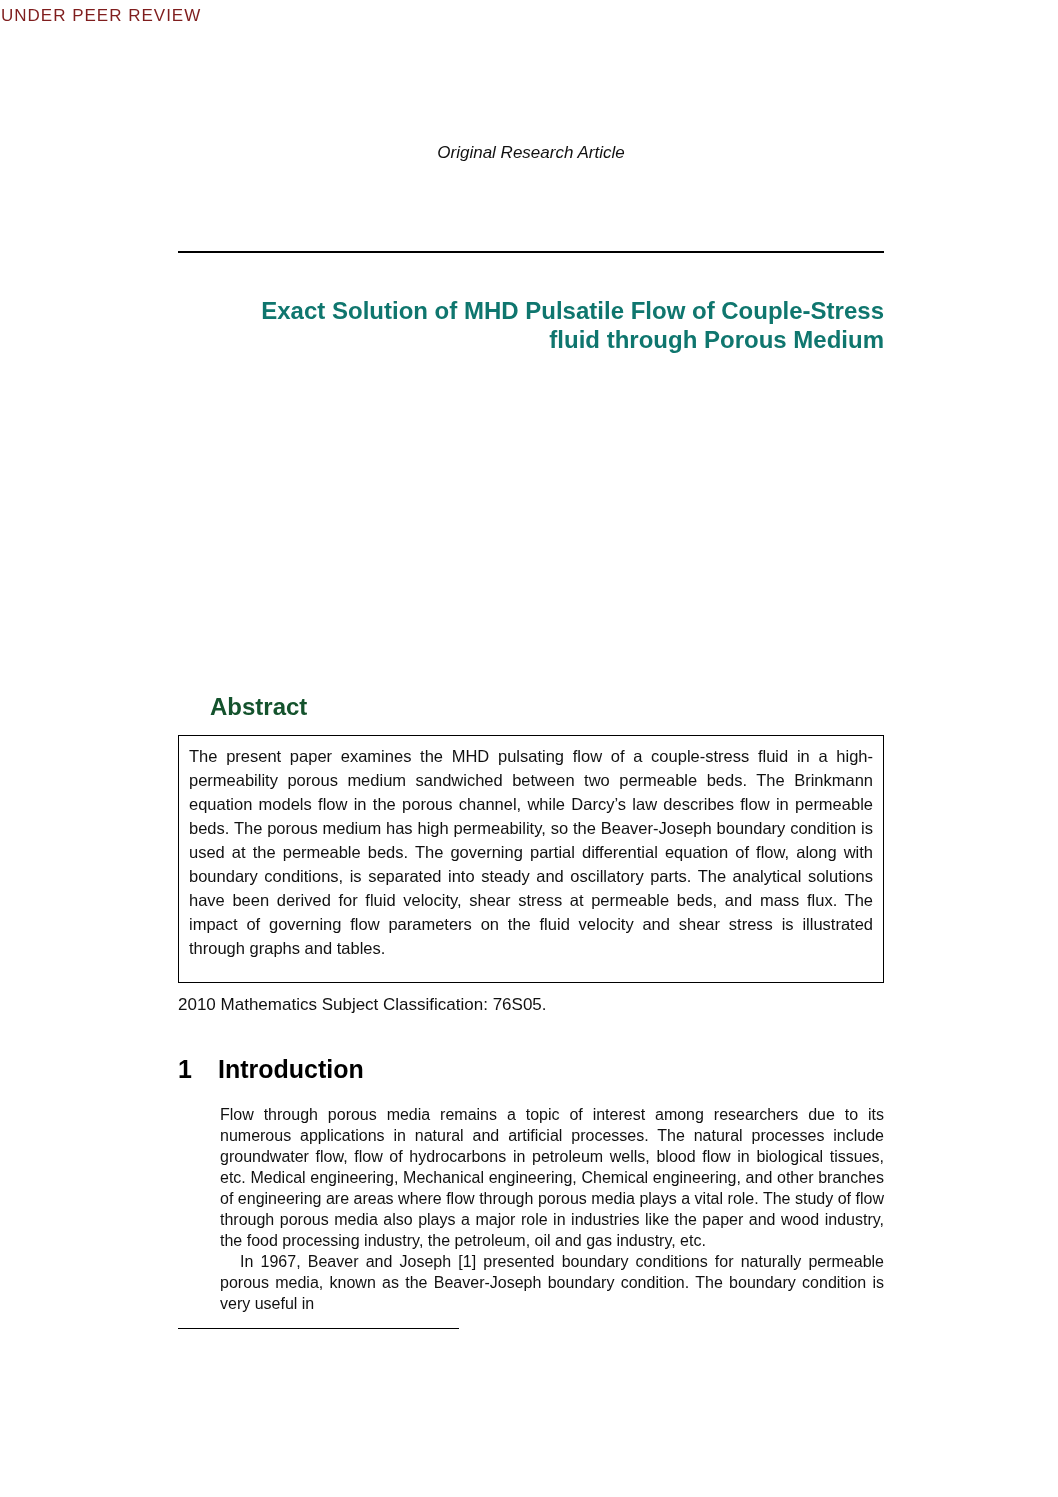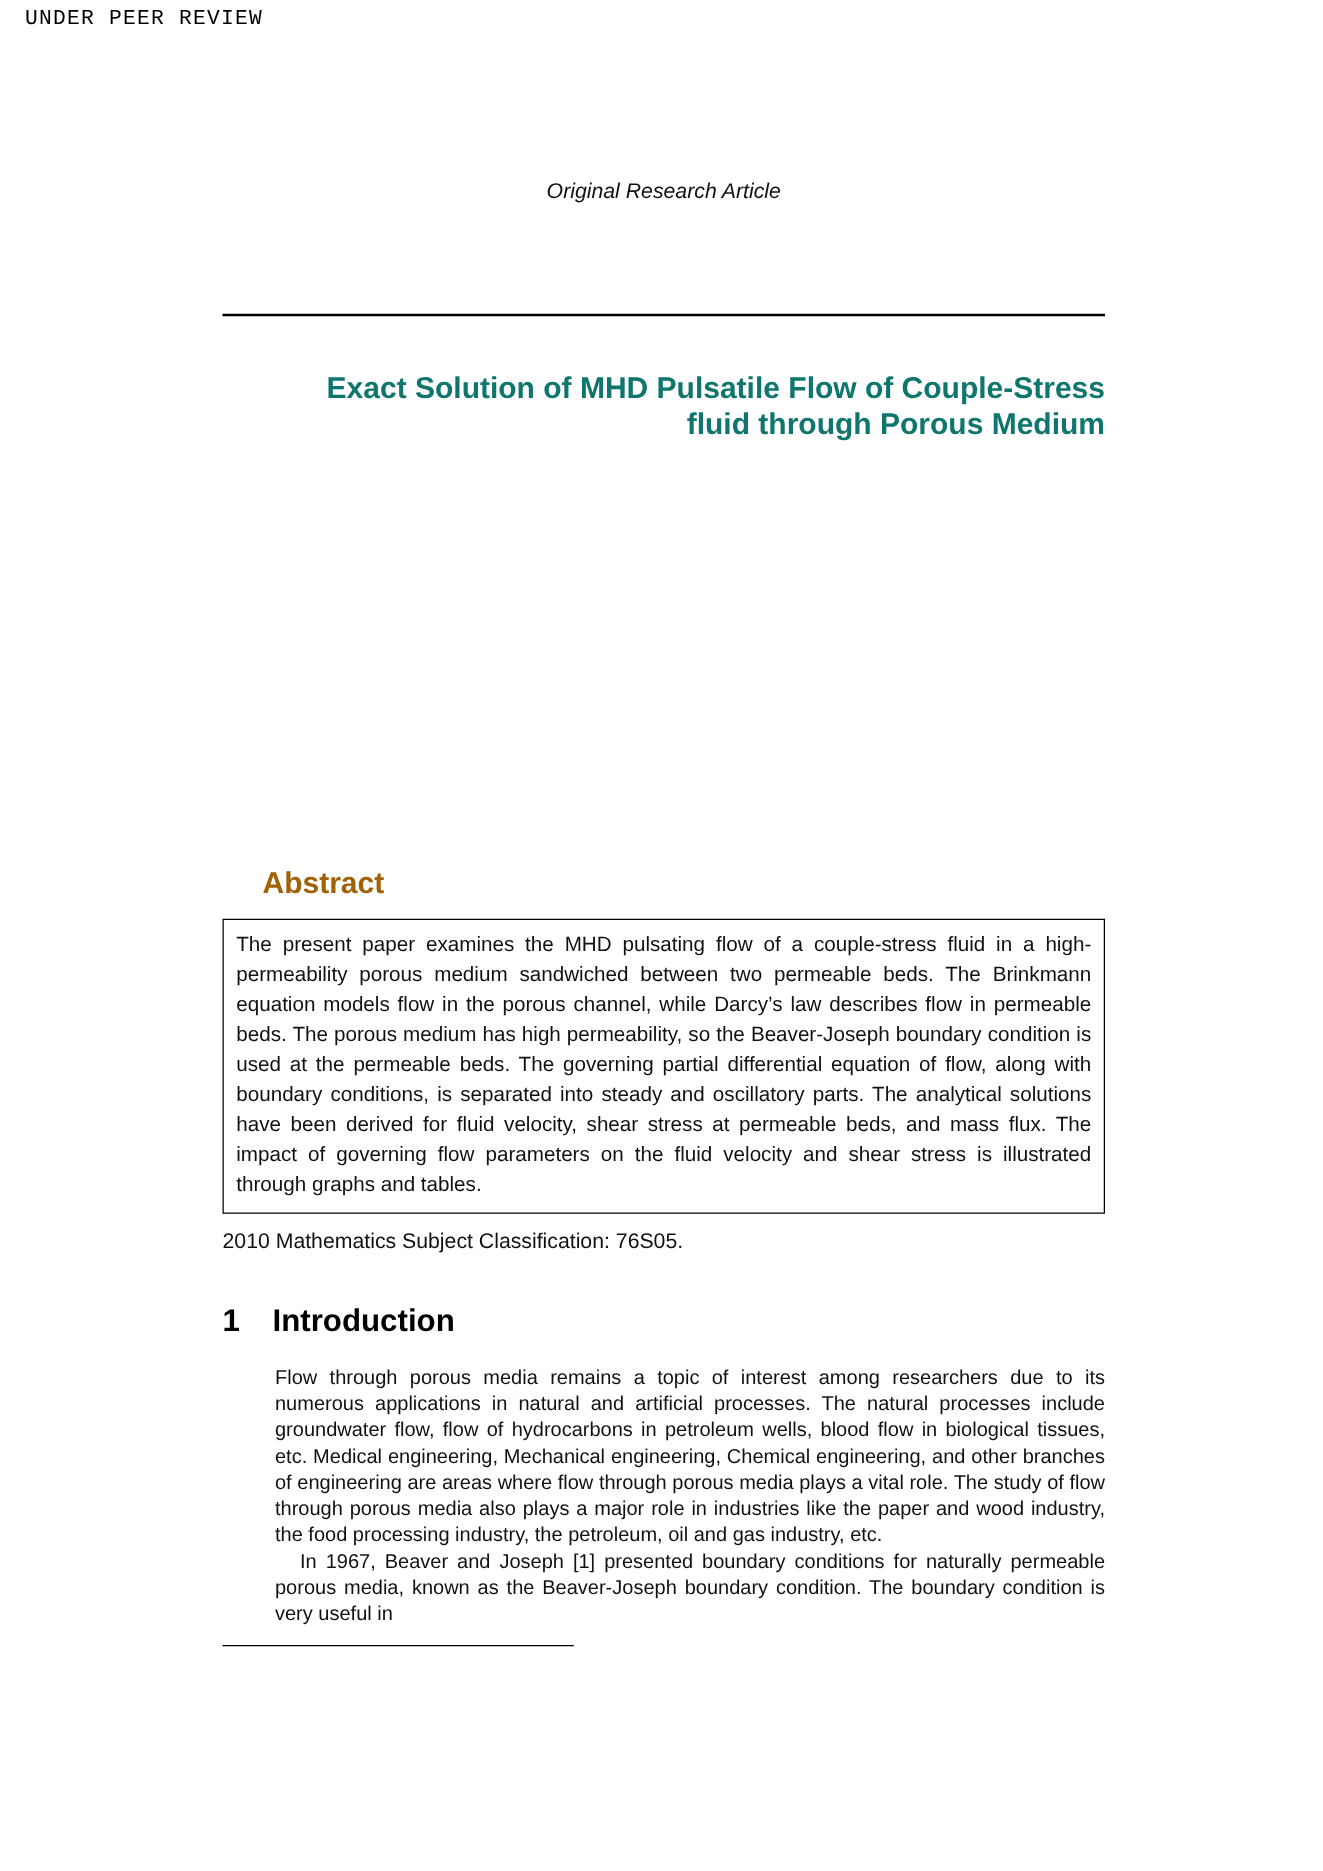--- a/index.html
+++ b/index.html
@@ -12,25 +12,25 @@
     width: 1058px;
     height: 1497px;
     background: #ffffff;
     font-family: "Liberation Sans", sans-serif;
     color: #111111;
     overflow: hidden;
   }
   .watermark {
     position: absolute;
     top: 6px;
-    left: 20px;
-    font-family: Liberation Mono, monospace;
+    left: 1px;
+    font-family: Liberation Sans, sans-serif;
     font-size: 17px;
     letter-spacing: 1px;
-    color: #000000;
+    color: #7f1d1d;
   }
   .content {
     position: absolute;
     left: 178px;
     top: 0;
     width: 706px;
   }
   .article-type {
     margin-top: 143px;
     text-align: center;
@@ -49,26 +49,26 @@
     font-size: 24px;
     font-weight: bold;
     line-height: 1.2;
     color: #0f766e;
   }
   .abstract-heading {
     margin-top: 338px;
     padding-left: 32px;
     font-size: 24px;
     font-weight: bold;
-    color: #a16207;
+    color: #14532d;
   }
   .abstract-box {
     margin-top: 14px;
     border: 1px solid #000000;
-    padding: 8px 10px 10px 10px;
+    padding: 8px 10px 22px 10px;
     font-size: 16.5px;
     line-height: 24px;
     text-align: justify;
   }
   .keywords {
     margin-top: 10px;
     font-style: italic;
     font-size: 16px;
     line-height: 21px;
     text-align: justify;

